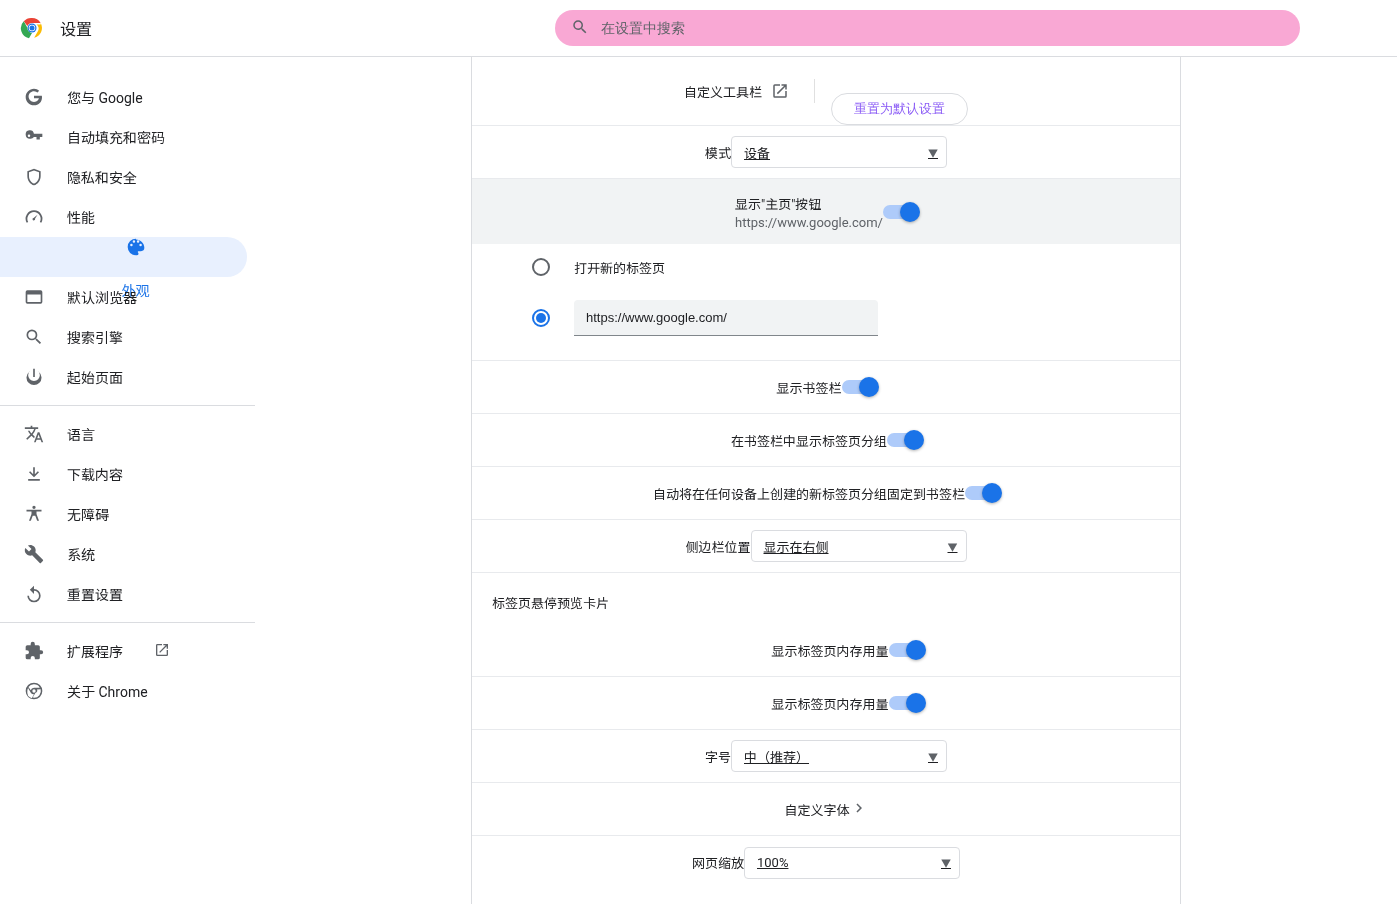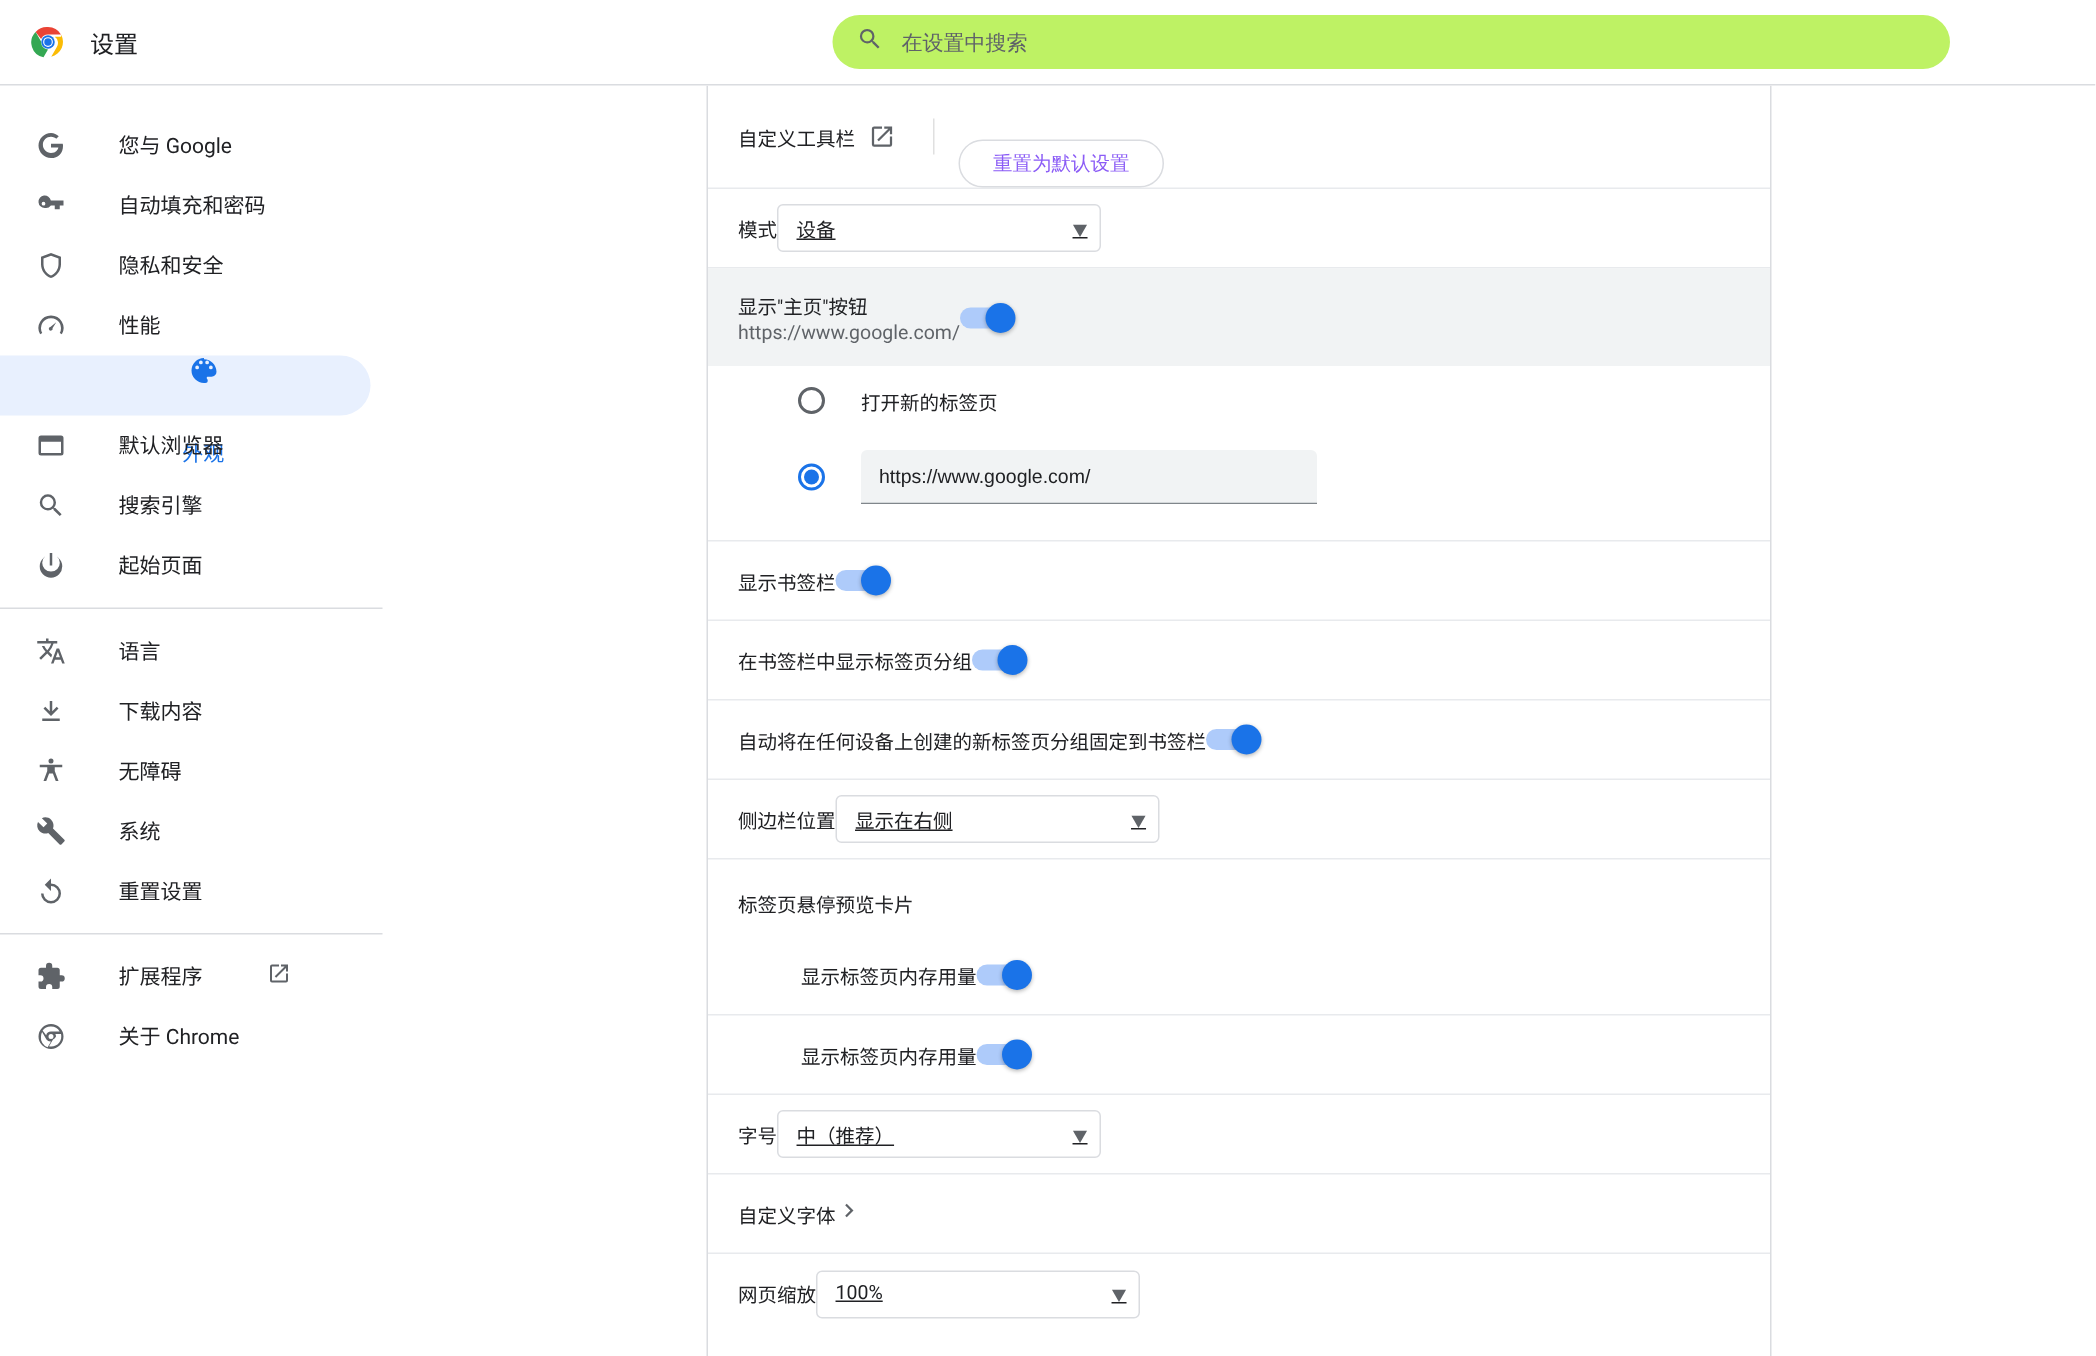--- a/index.html
+++ b/index.html
@@ -4,38 +4,38 @@
 <style>
 * { box-sizing: border-box; margin: 0; padding: 0; }
 body { font-family: Roboto, "Noto Sans SC", Arial, sans-serif; font-size: 13px; color: #202124; background: #fff; width: 1397px; height: 904px; overflow: hidden; }
 
 
 .topbar { display: flex; align-items: center; height: 57px; border-bottom: 1px solid #dadce0; padding: 0 20px; }
 .topbar-left { display: flex; align-items: center; gap: 16px; width: 535px; }
 .chrome-logo { width: 24px; height: 24px; }
 .topbar-title { font-size: 16px; color: #202124; font-weight: 400; }
 .search-wrap { flex: 1; max-width: 745px; }
-.search-box { background: #bef264; border-radius: 40px; height: 36px; display: flex; align-items: center; padding: 0 16px; gap: 12px; }
+.search-box { background: #f9a8d4; border-radius: 40px; height: 36px; display: flex; align-items: center; padding: 0 16px; gap: 12px; }
 .search-box input { border: none; background: transparent; outline: none; flex: 1; font-size: 14px; color: #5f6368; }
 .search-box input::placeholder { color: #5f6368; }
 
 
 .layout { display: flex; height: calc(904px - 57px); }
 .sidebar { width: 255px; padding-top: 20px; display: flex; flex-direction: column; gap: 0; }
-.nav-item { display: flex; align-items: center; height: 40px; padding-left: 24px; gap: 35px; color: #202124; font-size: 14px; border-radius: 0 20px 20px 0; margin-right: 8px; cursor: pointer; }
+.nav-item { display: flex; align-items: center; height: 40px; padding-left: 24px; gap: 23px; color: #202124; font-size: 14px; border-radius: 0 20px 20px 0; margin-right: 8px; cursor: pointer; }
 .nav-item.active { background: #e8f0fe; color: #1a73e8; flex-direction: column; }
 .nav-item.active .nav-icon { color: #1a73e8; }
 .nav-icon { width: 20px; height: 20px; color: #5f6368; display: flex; align-items: center; justify-content: center; }
 .nav-sep { height: 1px; background: #dadce0; margin: 8px 0 8px 0; }
 .nav-item .ext-icon { margin-left: 8px; color: #5f6368; }
 
 .main { flex: 1; display: flex; justify-content: center; overflow-y: auto; }
 .content { width: 710px; border-left: 1px solid #dadce0; border-right: 1px solid #dadce0; }
 
-.row { display: flex; align-items: center; justify-content: flex-start; padding: 0 20px; border-bottom: 1px solid #e8eaed; min-height: 53px; }
+.row { display: flex; align-items: center; justify-content: center; padding: 0 20px; border-bottom: 1px solid #e8eaed; min-height: 53px; }
 .row.no-border { border-bottom: none; }
 .row.highlight { background: #f1f3f4; border-bottom: none; }
 .row-left { display: flex; flex-direction: column; justify-content: center; gap: 2px; }
 .row-title { font-size: 13px; color: #202124; }
 .row-sub { font-size: 13px; color: #5f6368; }
 .row-controls { display: flex; align-items: center; gap: 16px; }
 
 .section-header { font-size: 13px; color: #202124; padding: 20px 20px 12px; }
 
 .pill-btn { height: 32px; padding: 0 22px; border: 1px solid #dadce0; border-radius: 16px; background: #fff; color: #8b5cf6; font-size: 13px; cursor: pointer; margin-top: 36px; }

